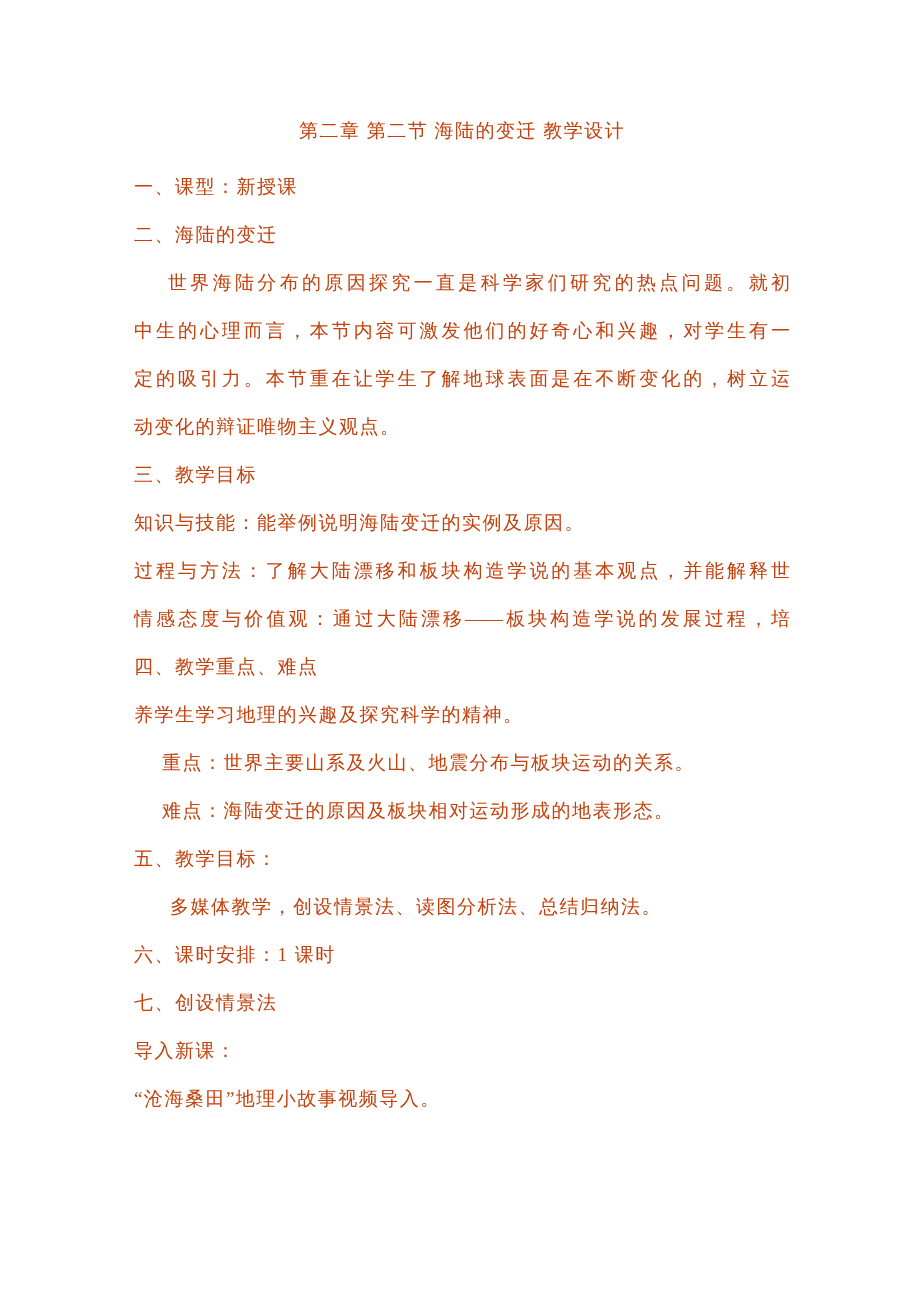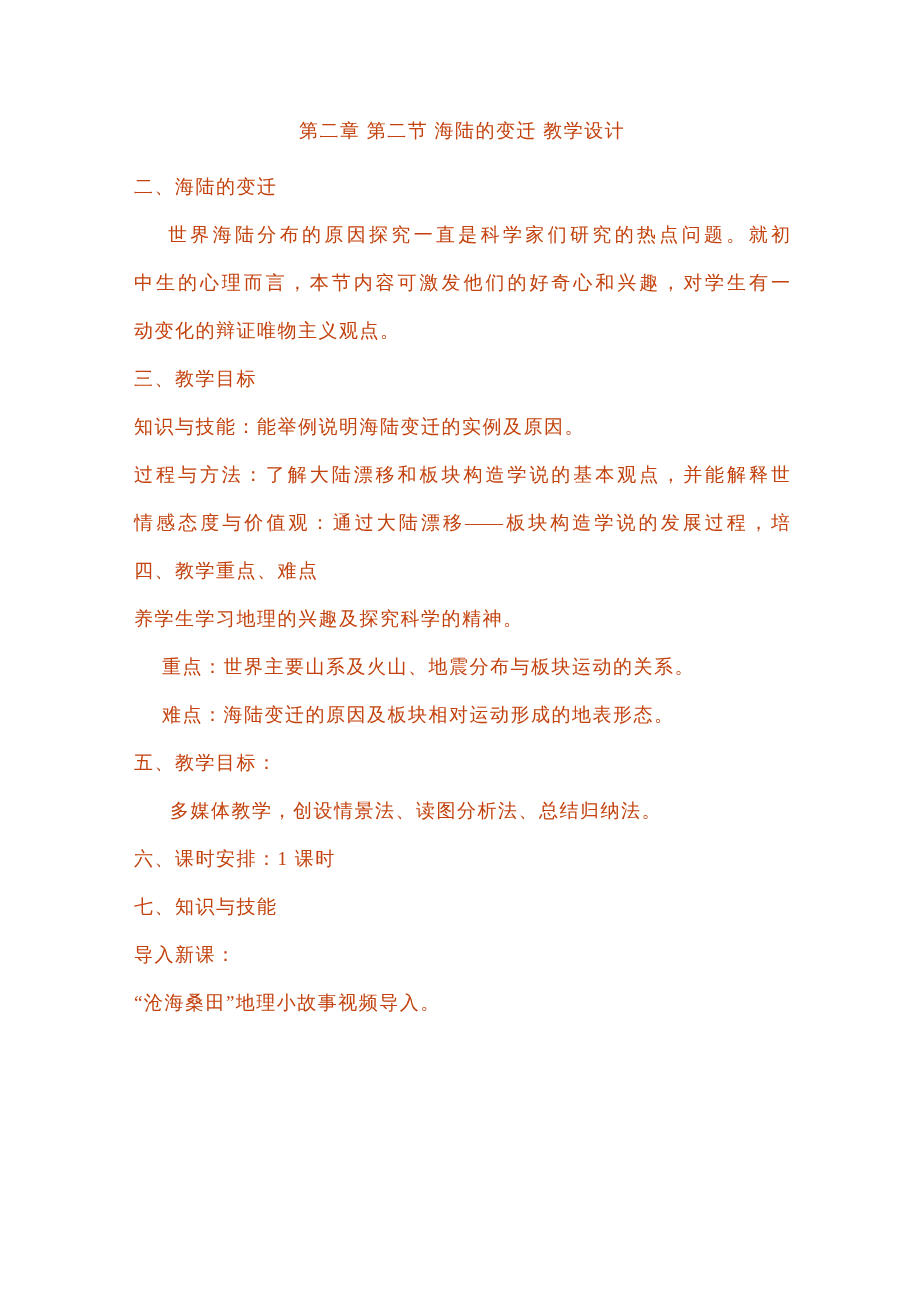--- a/index.html
+++ b/index.html
@@ -39,36 +39,38 @@
   .indent-para { padding-left: 34px; }  
   .indent-item { padding-left: 28px; }  
   .indent-body { padding-left: 36px; }  
 </style>
 </head>
 <body>
 
 <div class="page">
   <div class="line title">第二章 第二节 海陆的变迁 教学设计</div>
 
+  <div class="line">一、课型：新授课</div>
   <div class="line">二、海陆的变迁</div>
 
   <div class="line full indent-para">世界海陆分布的原因探究一直是科学家们研究的热点问题。就初</div>
   <div class="line full">中生的心理而言，本节内容可激发他们的好奇心和兴趣，对学生有一</div>
+  <div class="line full">定的吸引力。本节重在让学生了解地球表面是在不断变化的，树立运</div>
   <div class="line">动变化的辩证唯物主义观点。</div>
 
   <div class="line">三、教学目标</div>
   <div class="line">知识与技能：能举例说明海陆变迁的实例及原因。</div>
   <div class="line full">过程与方法：了解大陆漂移和板块构造学说的基本观点，并能解释世</div>
   <div class="line full">情感态度与价值观：通过大陆漂移——板块构造学说的发展过程，培</div>
   <div class="line">四、教学重点、难点</div>
 
   <div class="line">养学生学习地理的兴趣及探究科学的精神。</div>
   <div class="line indent-item">重点：世界主要山系及火山、地震分布与板块运动的关系。</div>
   <div class="line indent-item">难点：海陆变迁的原因及板块相对运动形成的地表形态。</div>
 
   <div class="line">五、教学目标：</div>
   <div class="line indent-body">多媒体教学，创设情景法、读图分析法、总结归纳法。</div>
 
   <div class="line">六、课时安排：1 课时</div>
-  <div class="line">七、知识与技能</div>
+  <div class="line">七、创设情景法</div>
   <div class="line">导入新课：</div>
   <div class="line">“沧海桑田”地理小故事视频导入。</div>
 </div>
 
 </body></html>

